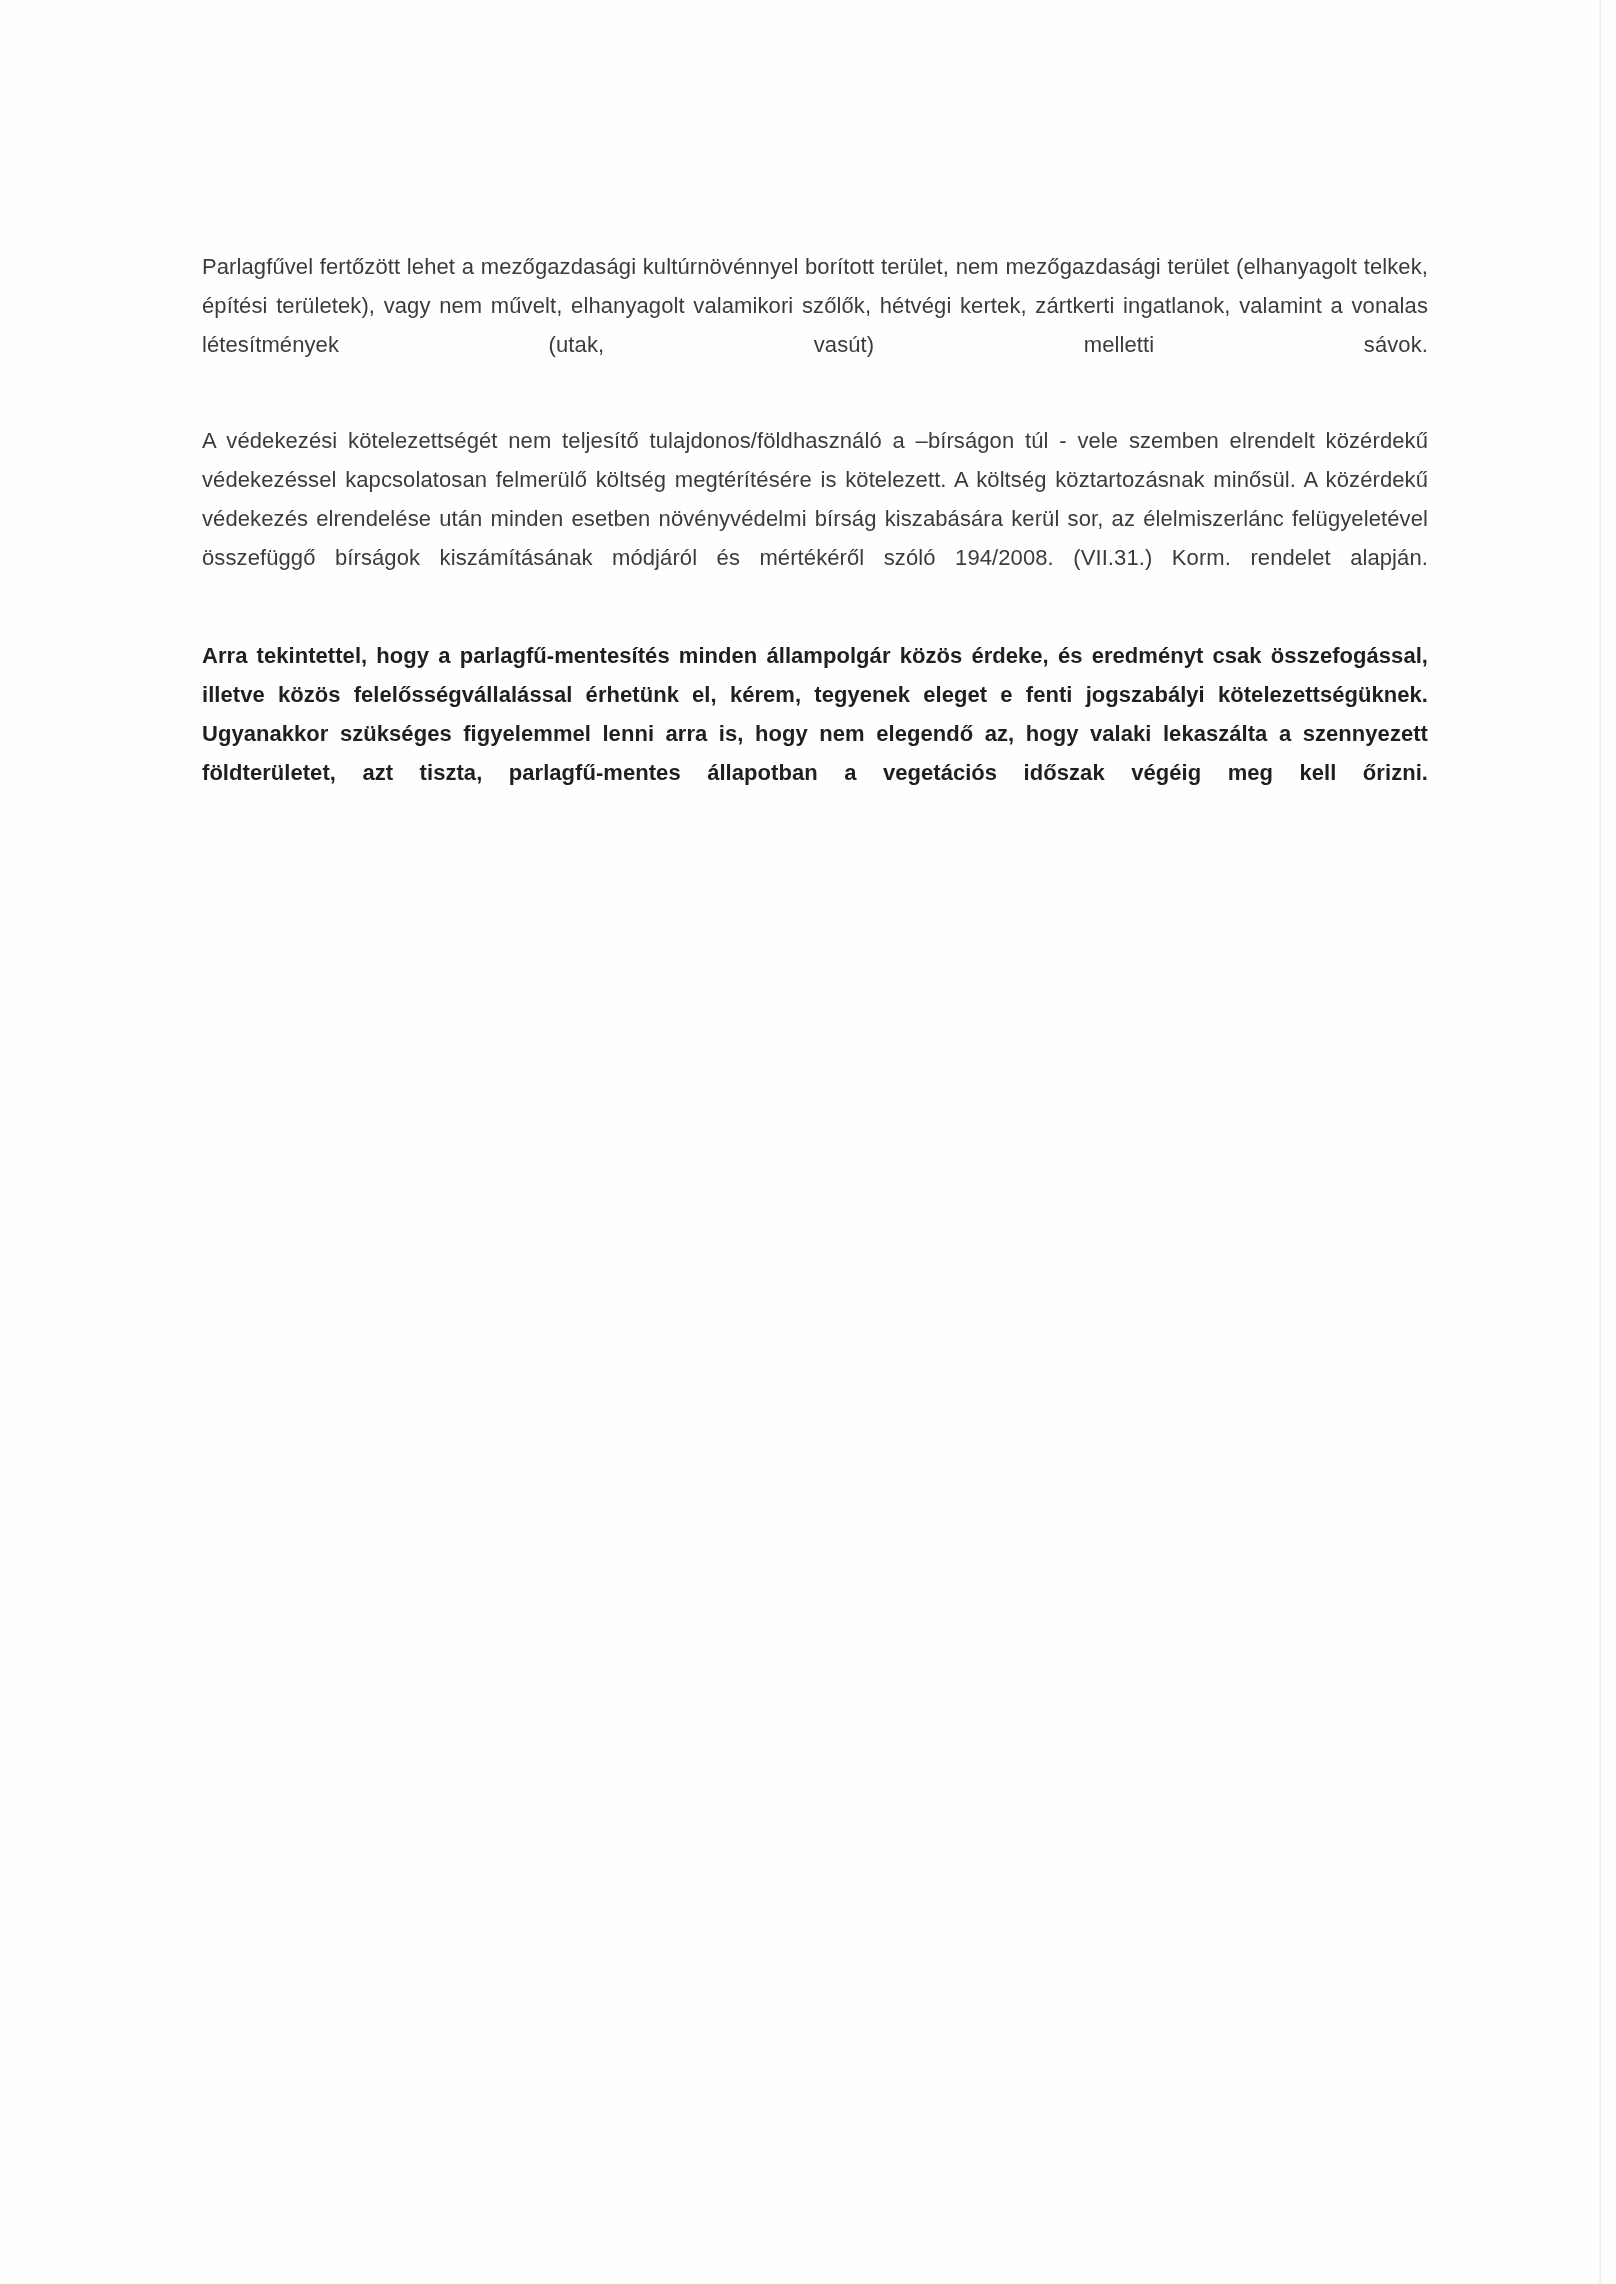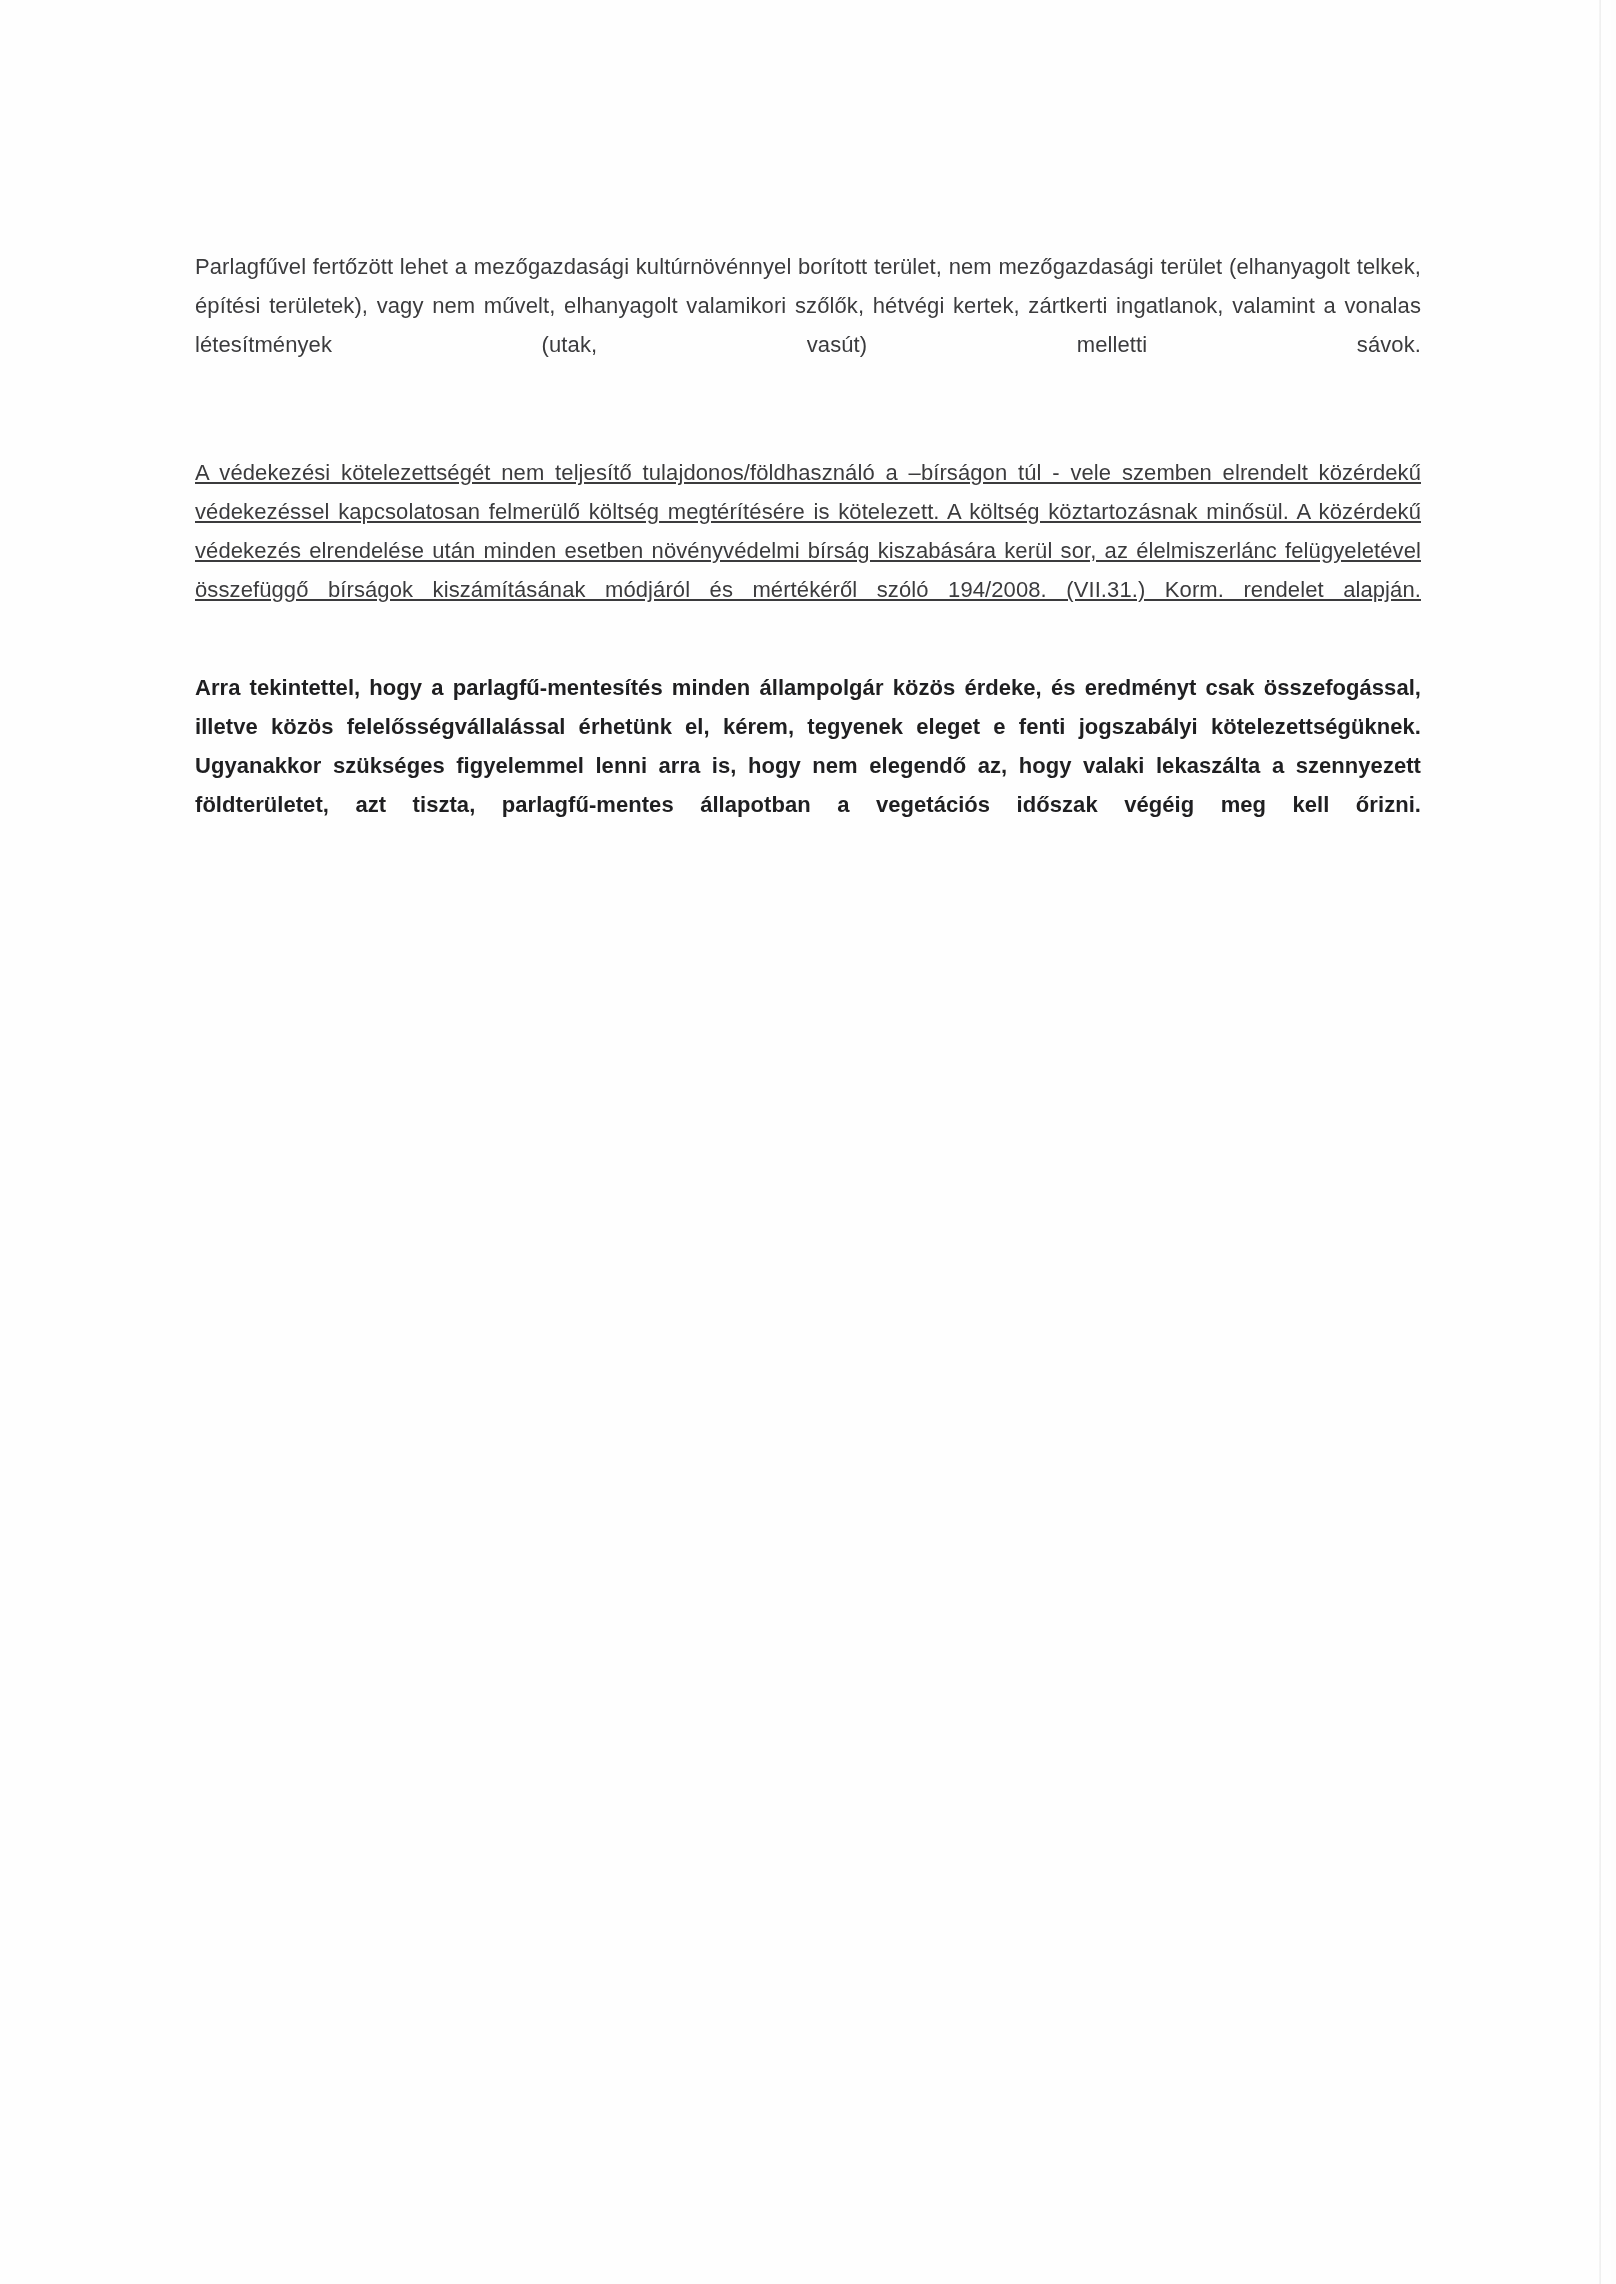--- a/index.html
+++ b/index.html
@@ -35,40 +35,40 @@
     top: 0;
     left: 1611px;
     width: 4.9px;
     height: 2284px;
     background: #fdfdfd;
     pointer-events: none;
   }
 
   .content {
     position: absolute;
-    left: 195px;
+    left: 202px;
     top: 247px;
     width: 1226px;
   }
 
   p.para {
     margin: 0;
     padding: 0;
     font-family: "Liberation Sans", "DejaVu Sans", sans-serif;
     font-size: 22px;
     line-height: 39px;
     color: #3b3b3d;
     text-align: justify;
     text-justify: inter-word;
     letter-spacing: 0.1px;
     -webkit-font-smoothing: antialiased;
   }
 
   p.para.p1 { margin-top: 0; }
-  p.para.p2 { margin-top: 50px; text-decoration: underline; }
+  p.para.p2 { margin-top: 18px; }
 
   p.para.bold {
     margin-top: 20px;
     font-weight: bold;
     color: #1f1f21;
     letter-spacing: 0.05px;
   }
 
   
   p.para::after {

